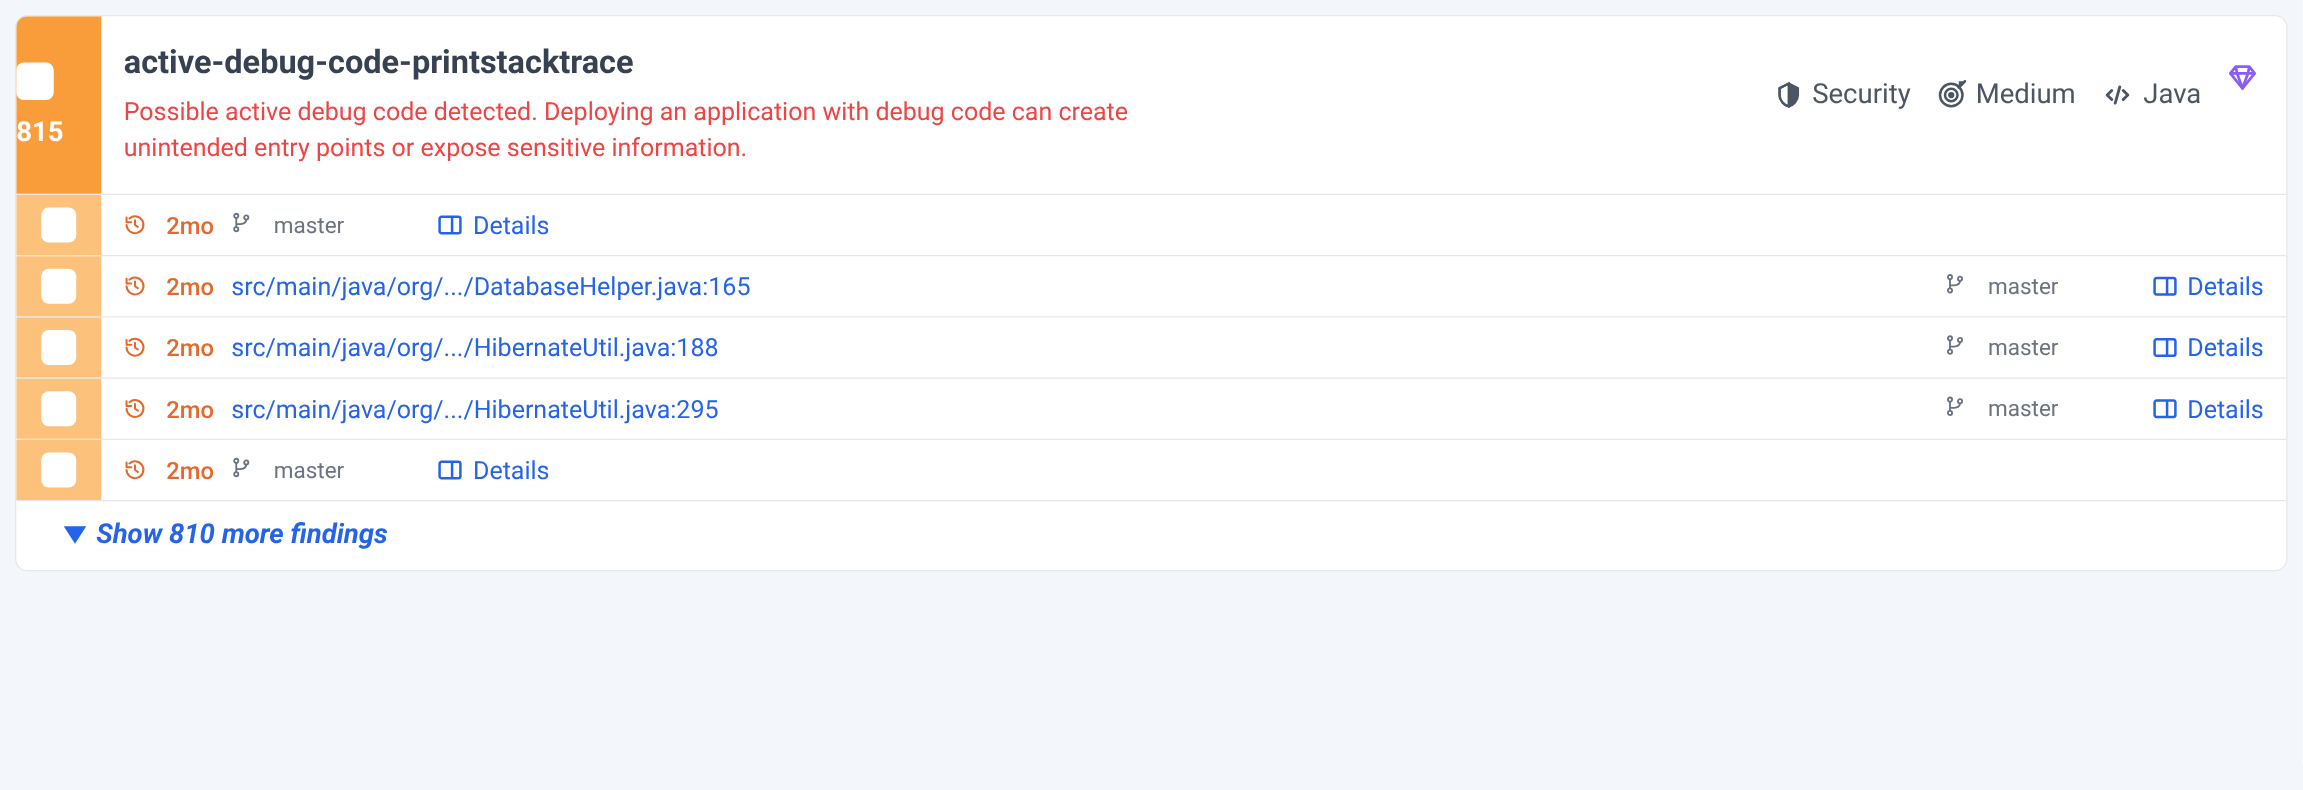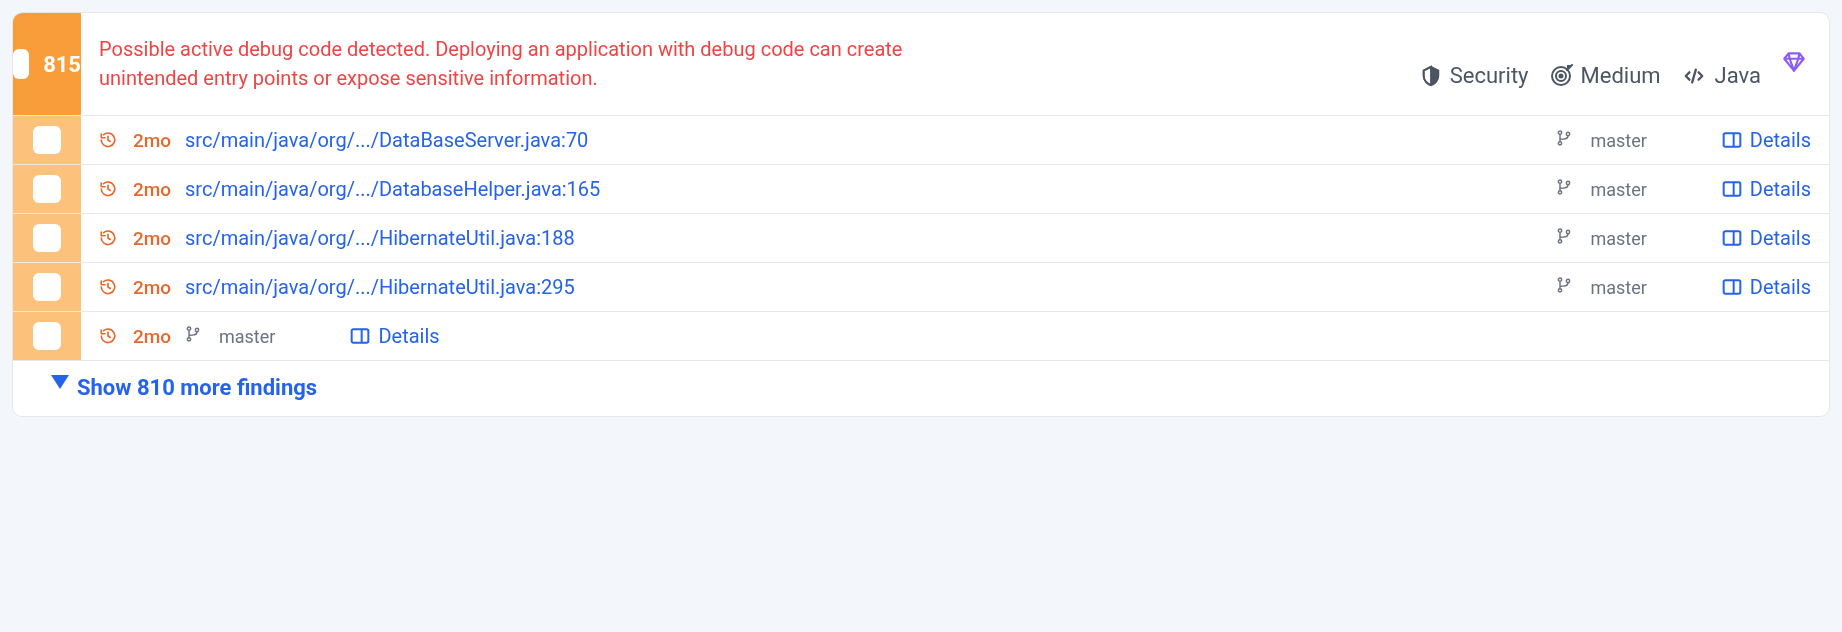--- a/index.html
+++ b/index.html
@@ -17,21 +17,21 @@
     width: 100%;
   }
   .header-row {
     display: flex;
     align-items: stretch;
   }
   .count-col {
     width: 68px;
     background: #f99d3a;
     display: flex;
-    align-items: center;
+    flex-direction: column;
     justify-content: center;
     padding: 18px 0;
     gap: 14px;
   }
   .count-col .checkbox {
     width: 30px;
     height: 30px;
     background: #fff;
     border-radius: 6px;
   }
@@ -140,46 +140,48 @@
   .details-link svg { display: block; }
   .footer {
     display: flex;
     align-items: center;
     padding: 14px 22px 16px 38px;
     gap: 10px;
     border-top: 1px solid #e5e7eb;
   }
   .footer-toggle {
     display: inline-flex;
-    align-items: flex-start;
+    align-items: center;
     gap: 8px;
     color: #2563eb;
     font-size: 22px;
     font-weight: 700;
     cursor: pointer;
+    font-style: italic;
   }
   .tri {
     width: 0; height: 0;
     border-left: 9px solid transparent;
     border-right: 9px solid transparent;
     border-top: 14px solid #2563eb;
   }
 </style>
 </head>
 <body>
 
 <div class="card">
 
   <div class="header-row">
     <div class="count-col">
       <div class="checkbox"></div>
       <div class="count-num">815</div>
     </div>
     <div class="header-content">
       <div class="title-block">
+        <div class="title">active-debug-code-printstacktrace</div>
         <div class="desc">Possible active debug code detected. Deploying an application with debug code can create unintended entry points or expose sensitive information.</div>
       </div>
       <div class="badges">
         <span class="badge">
           <span>
             <svg width="22" height="24" viewBox="0 0 24 24" fill="none" stroke="#4b5563" stroke-width="2">
               <path d="M12 2 L20 6 V12 C20 17 16 21 12 22 C8 21 4 17 4 12 V6 Z" fill="#4b5563" stroke="none"></path>
               <path d="M12 2 L20 6 V12 C20 17 16 21 12 22 Z" fill="#fff" opacity="0"></path>
               <path d="M12 2 L12 22 C8 21 4 17 4 12 V6 Z" fill="#fff"></path>
               <path d="M12 2 L20 6 V12 C20 17 16 21 12 22 C8 21 4 17 4 12 V6 Z" fill="none" stroke="#4b5563" stroke-width="2"></path>
@@ -228,21 +230,20 @@
         <span class="age">
           <span>
             <svg width="18" height="18" viewBox="0 0 24 24" fill="none" stroke="#e6682c" stroke-width="2.2" stroke-linecap="round" stroke-linejoin="round">
               <path d="M3 12 A9 9 0 1 0 6 5"></path>
               <polyline points="3 4 3 9 8 9"></polyline>
               <polyline points="12 7 12 12 15 14"></polyline>
             </svg>
           </span>
           <span>2mo</span>
         </span>
-        <span class="path">src/main/java/org/.../DataBaseServer.java:70</span>
         <span class="branch">
           <span>
             <svg width="16" height="18" viewBox="0 0 24 24" fill="none" stroke="#6b7280" stroke-width="2.2">
               <circle cx="6" cy="4" r="2.5"></circle>
                 <circle cx="6" cy="20" r="2.5"></circle>
                 <circle cx="18" cy="6" r="2.5"></circle>
               <path d="M6 6.5 V17.5 M18 8.5 C18 14 12 14 6 14"></path>
             </svg>
           </span>
           <span>master</span>

